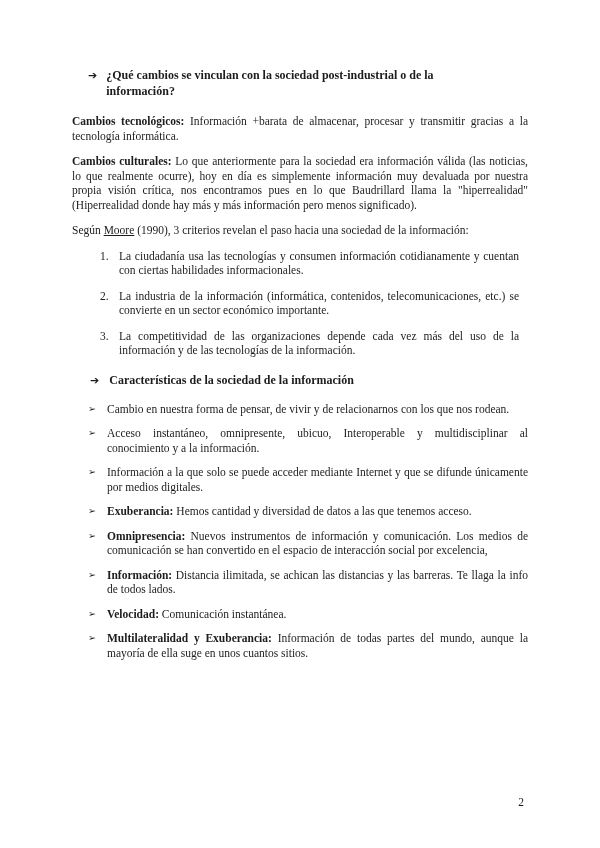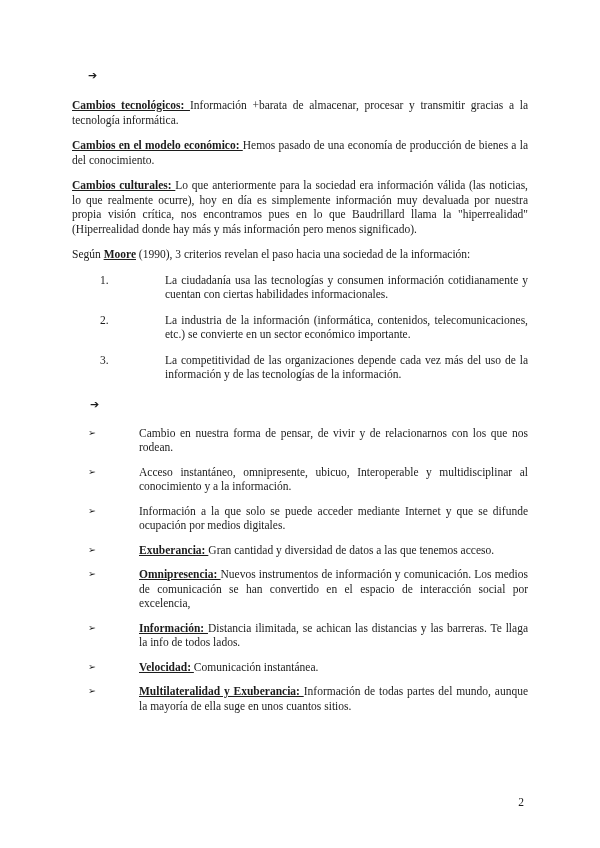--- a/index.html
+++ b/index.html
@@ -31,60 +31,60 @@
   .arrow {
     font-family:"DejaVu Sans",sans-serif;
     font-size:11px; line-height:15px;
     flex:0 0 auto;
   }
   .h1-text { max-width:378px; }
   .para {
     margin:0 0 11px 0;
     text-align:justify;
   }
-  .lead { font-weight:bold;text-decoration:underline; }
-  .u { text-decoration:underline; font-weight:bold; }
+  .lead { font-weight:bold; }
+  .u { text-decoration:underline; font-weight:normal; }
   .olist { margin:3px 0 3px 0; }
   .oli {
     display:flex;
     margin:0 0 11px 28px;
     text-align:justify;
   }
   .num { flex:0 0 19px; }
-  .oli-text { max-width:400px;margin-left:46px; }
+  .oli-text { max-width:400px; }
   .bli {
     display:flex;
     margin:0 0 10px 16px;
     text-align:justify;
   }
   .bullet {
     flex:0 0 19px;
     font-family:"DejaVu Sans",sans-serif;
     font-size:9.5px; line-height:14.5px;
   }
-  .bli-text { flex:1;margin-left:32px; }
+  .bli-text { flex:1; }
   .page-num {
     position:absolute;
     right:76px; bottom:40px;
     font-size:11.5px;
   }
 </style>
 </head>
 <body>
 
 <div class="sheet">
   <div class="content">
 
     <div class="h1">
       <span class="arrow">➔</span>
+      <span class="h1-text">¿Qué cambios se vinculan con la sociedad post-industrial o de la información?</span>
     </div>
 
     <p class="para"><b class="lead">Cambios tecnológicos: </b><span>Información +barata de almacenar, procesar y transmitir gracias a la tecnología informática.</span></p>
 
-    <p class="para"><b class="lead">Cambios en el modelo económico: </b><span>Hemos pasado de una economía de producción de bienes a la del conocimiento.</span></p>
 
 
     <p class="para"><b class="lead">Cambios culturales: </b><span>Lo que anteriormente para la sociedad era información válida (las noticias, lo que realmente ocurre), hoy en día es simplemente información muy devaluada por nuestra propia visión crítica, nos encontramos pues en lo que Baudrillard llama la "hiperrealidad" (Hiperrealidad donde hay más y más información pero menos significado).</span></p>
 
     <p class="para"><span>Según </span><b class="u">Moore</b><span> (1990), 3 criterios revelan el paso hacia una sociedad de la información:</span></p>
 
     <div class="olist">
       <div class="oli">
         <span class="num">1.</span>
         <span class="oli-text">La ciudadanía usa las tecnologías y consumen información cotidianamente y cuentan con ciertas habilidades informacionales.</span>
@@ -94,38 +94,39 @@
         <span class="oli-text">La industria de la información (informática, contenidos, telecomunicaciones, etc.) se convierte en un sector económico importante.</span>
       </div>
       <div class="oli">
         <span class="num">3.</span>
         <span class="oli-text">La competitividad de las organizaciones depende cada vez más del uso de la información y de las tecnologías de la información.</span>
       </div>
     </div>
 
     <div class="h2">
       <span class="arrow">➔</span>
+      <span>Características de la sociedad de la información</span>
     </div>
 
     <div>
       <div class="bli">
         <span class="bullet">➢</span>
         <span class="bli-text"><b class="lead"></b><span>Cambio en nuestra forma de pensar, de vivir y de relacionarnos con los que nos rodean.</span></span>
       </div>
       <div class="bli">
         <span class="bullet">➢</span>
         <span class="bli-text"><b class="lead"></b><span>Acceso instantáneo, omnipresente, ubicuo, Interoperable y multidisciplinar al conocimiento y a la información.</span></span>
       </div>
       <div class="bli">
         <span class="bullet">➢</span>
-        <span class="bli-text"><b class="lead"></b><span>Información a la que solo se puede acceder mediante Internet y que se difunde ocupación por medios digitales.</span></span>
+        <span class="bli-text"><b class="lead"></b><span>Información a la que solo se puede acceder mediante Internet y que se difunde únicamente por medios digitales.</span></span>
       </div>
       <div class="bli">
         <span class="bullet">➢</span>
-        <span class="bli-text"><b class="lead">Exuberancia: </b><span>Gran cantidad y diversidad de datos a las que tenemos acceso.</span></span>
+        <span class="bli-text"><b class="lead">Exuberancia: </b><span>Hemos cantidad y diversidad de datos a las que tenemos acceso.</span></span>
       </div>
       <div class="bli">
         <span class="bullet">➢</span>
         <span class="bli-text"><b class="lead">Omnipresencia: </b><span>Nuevos instrumentos de información y comunicación. Los medios de comunicación se han convertido en el espacio de interacción social por excelencia,</span></span>
       </div>
       <div class="bli">
         <span class="bullet">➢</span>
         <span class="bli-text"><b class="lead">Información: </b><span>Distancia ilimitada, se achican las distancias y las barreras. Te llaga la info de todos lados.</span></span>
       </div>
       <div class="bli">

